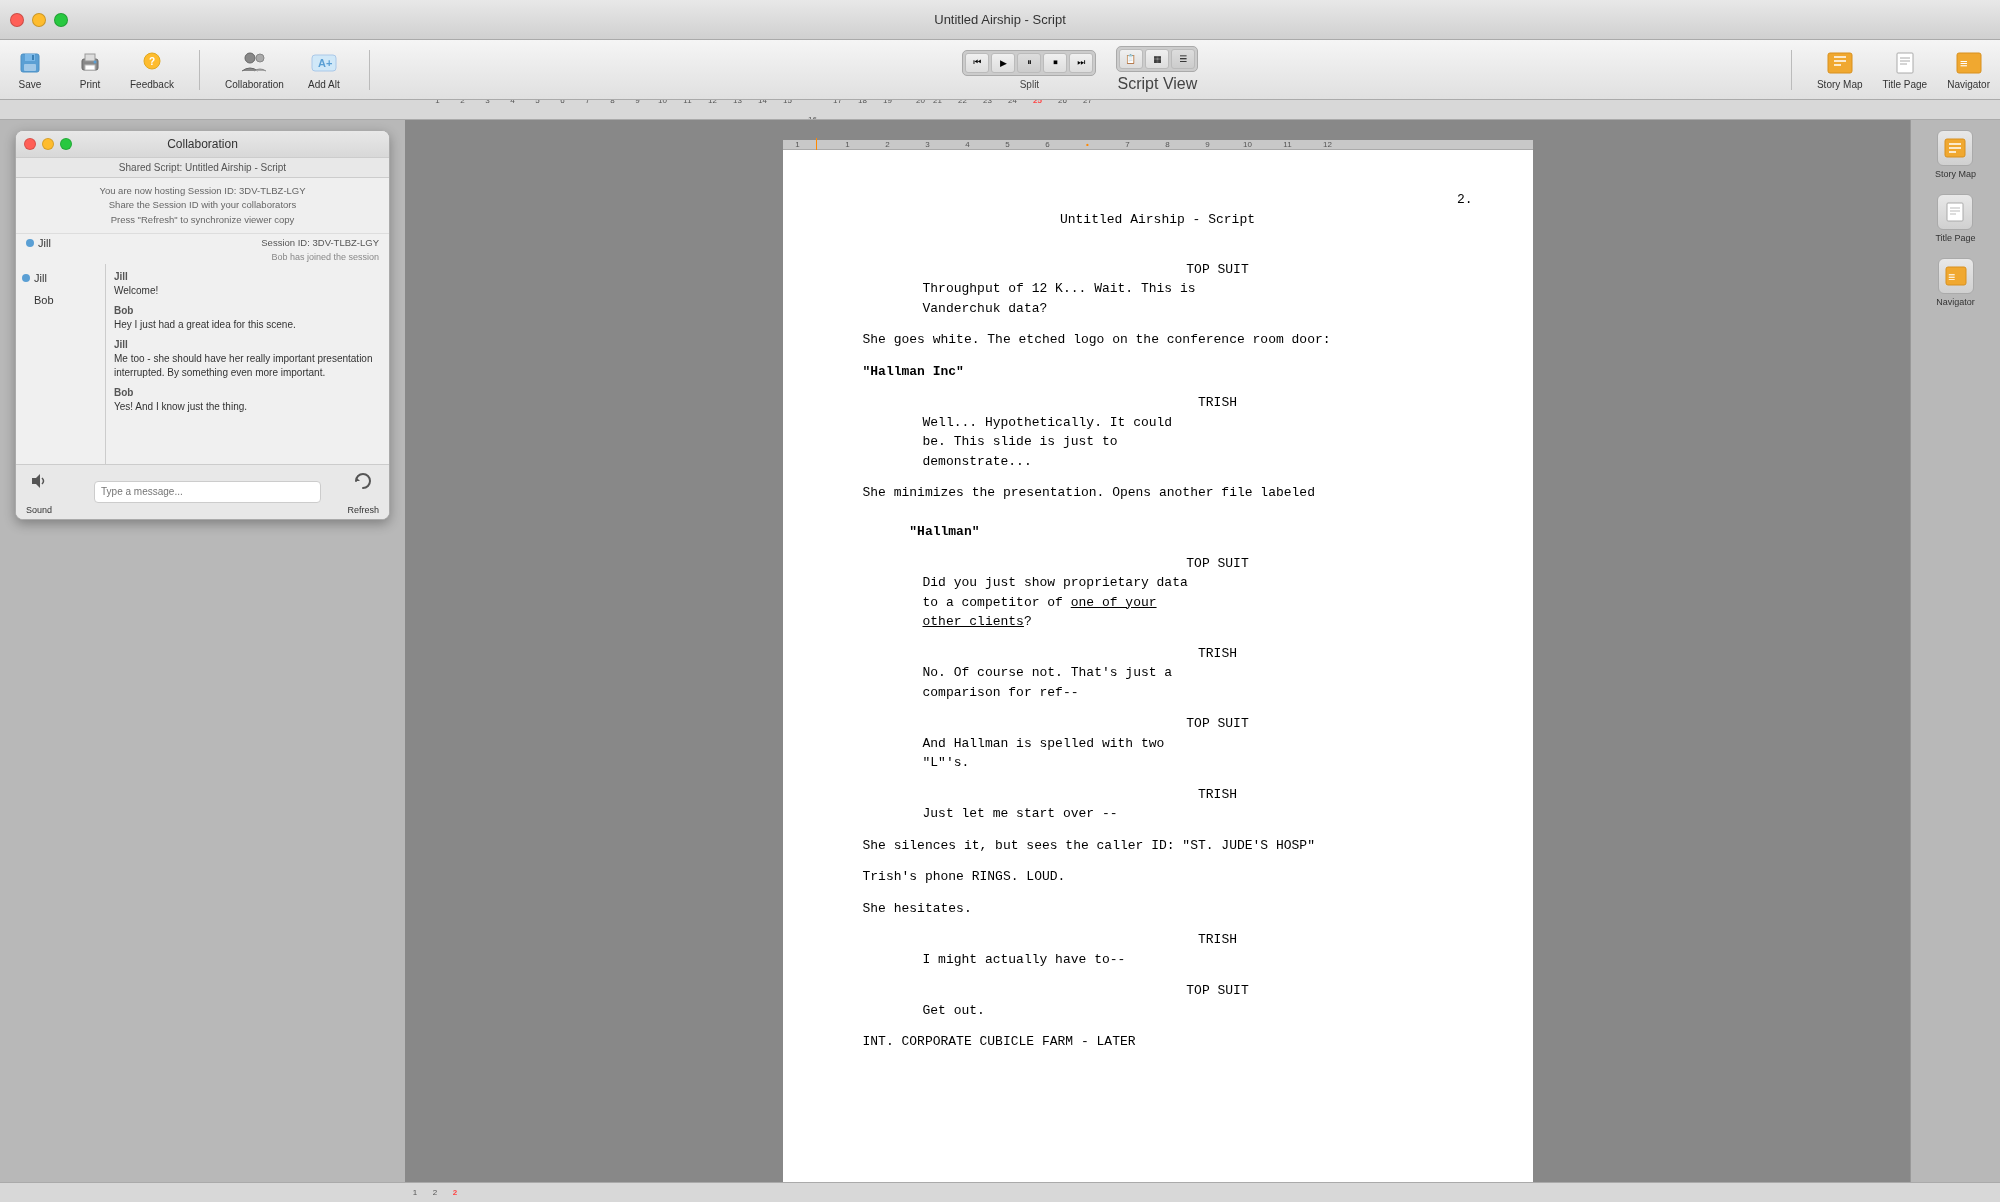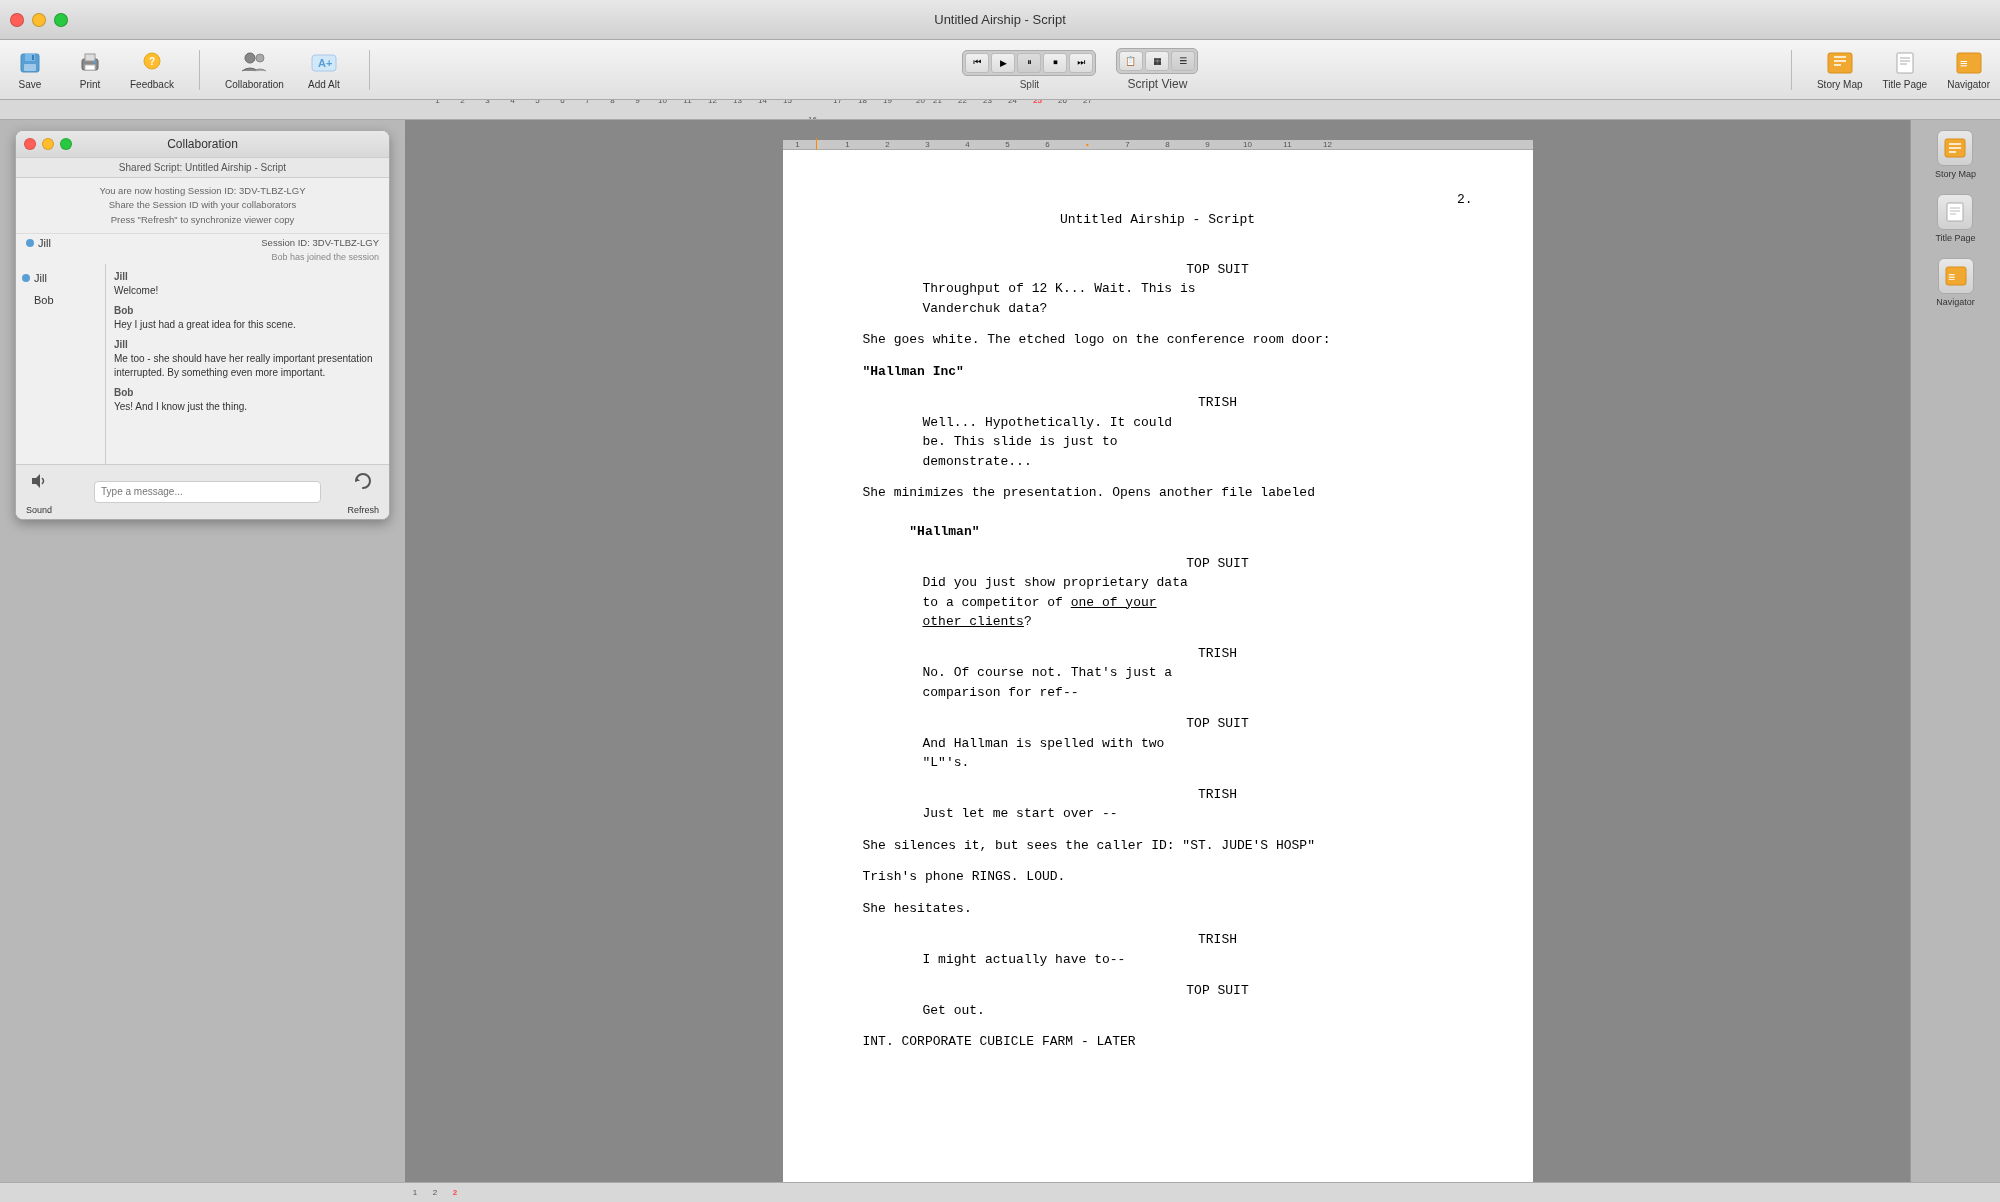--- a/index.html
+++ b/index.html
@@ -472,21 +472,21 @@
         <div class="pb-btn">⏭</div>
       </div>
       <div style="font-size:10px; color:#444;">Split</div>
     </div>
     <div style="margin-left:20px; display:flex; flex-direction:column; align-items:center; gap:3px;">
       <div style="display:flex; gap:2px; background:#ccc; border-radius:5px; padding:2px; border:1px solid #aaa;">
         <div class="pb-btn">📋</div>
         <div class="pb-btn">▦</div>
         <div class="pb-btn active">☰</div>
       </div>
-      <div style="font-size:12px; color:#444;">Script View</div>
+      <div style="font-size:16px; color:#444;">Script View</div>
     </div>
   </div>
 
   <div class="toolbar-sep"></div>
   <div class="toolbar-item">
     <div class="toolbar-icon">
       <svg width="28" height="28" viewBox="0 0 28 28" fill="none">
         <rect x="2" y="4" width="24" height="20" rx="2" fill="#f0a830" stroke="#d8901e" stroke-width="1"></rect>
         <line x1="8" y1="8" x2="20" y2="8" stroke="white" stroke-width="1.5"></line>
         <line x1="8" y1="12" x2="20" y2="12" stroke="white" stroke-width="1.5"></line>

